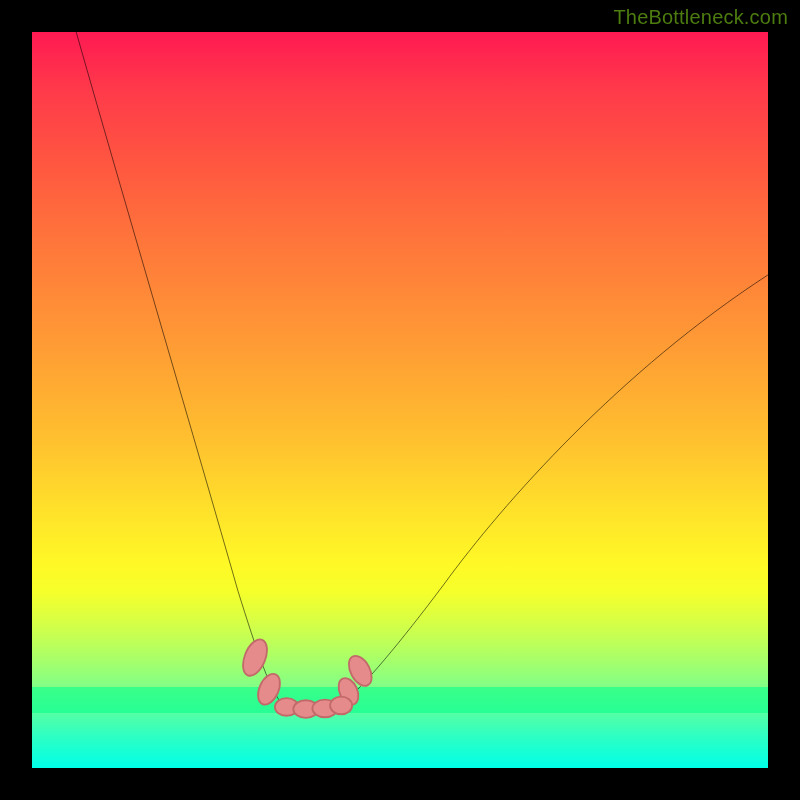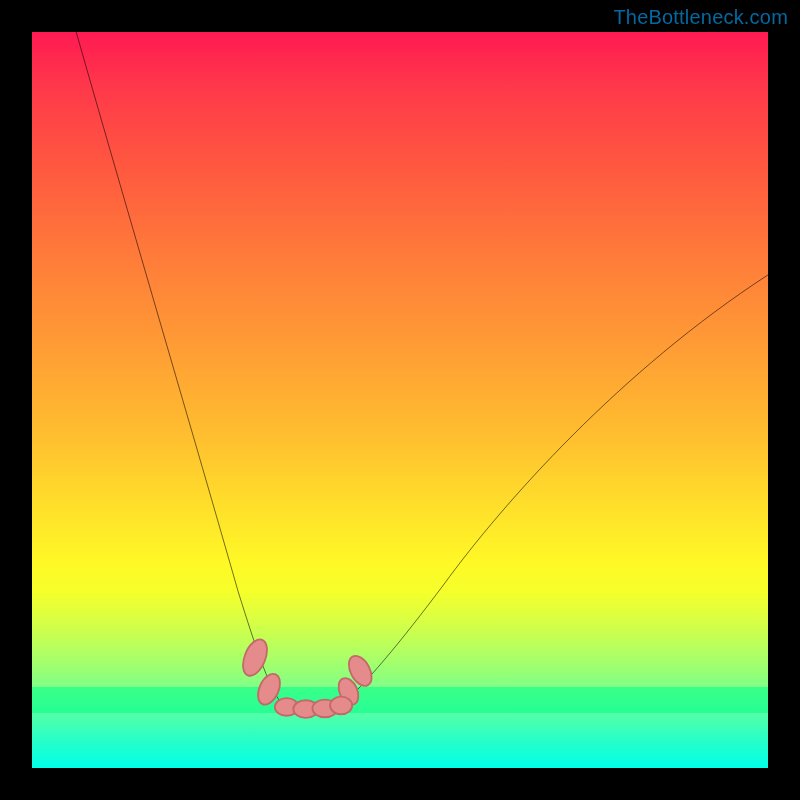--- a/index.html
+++ b/index.html
@@ -63,21 +63,21 @@
     position: absolute;
     left: 0;
     top: 0;
     width: 100%;
     height: 100%;
   }
   #watermark {
     position: absolute;
     top: 6px;
     right: 12px;
-    color: #0369a1;
+    color: #4d7c0f;
     font-size: 20px;
     font-weight: 500;
     letter-spacing: 0.2px;
     user-select: none;
   }
 </style>
 </head>
 <body>
 
 <div class="frame">

